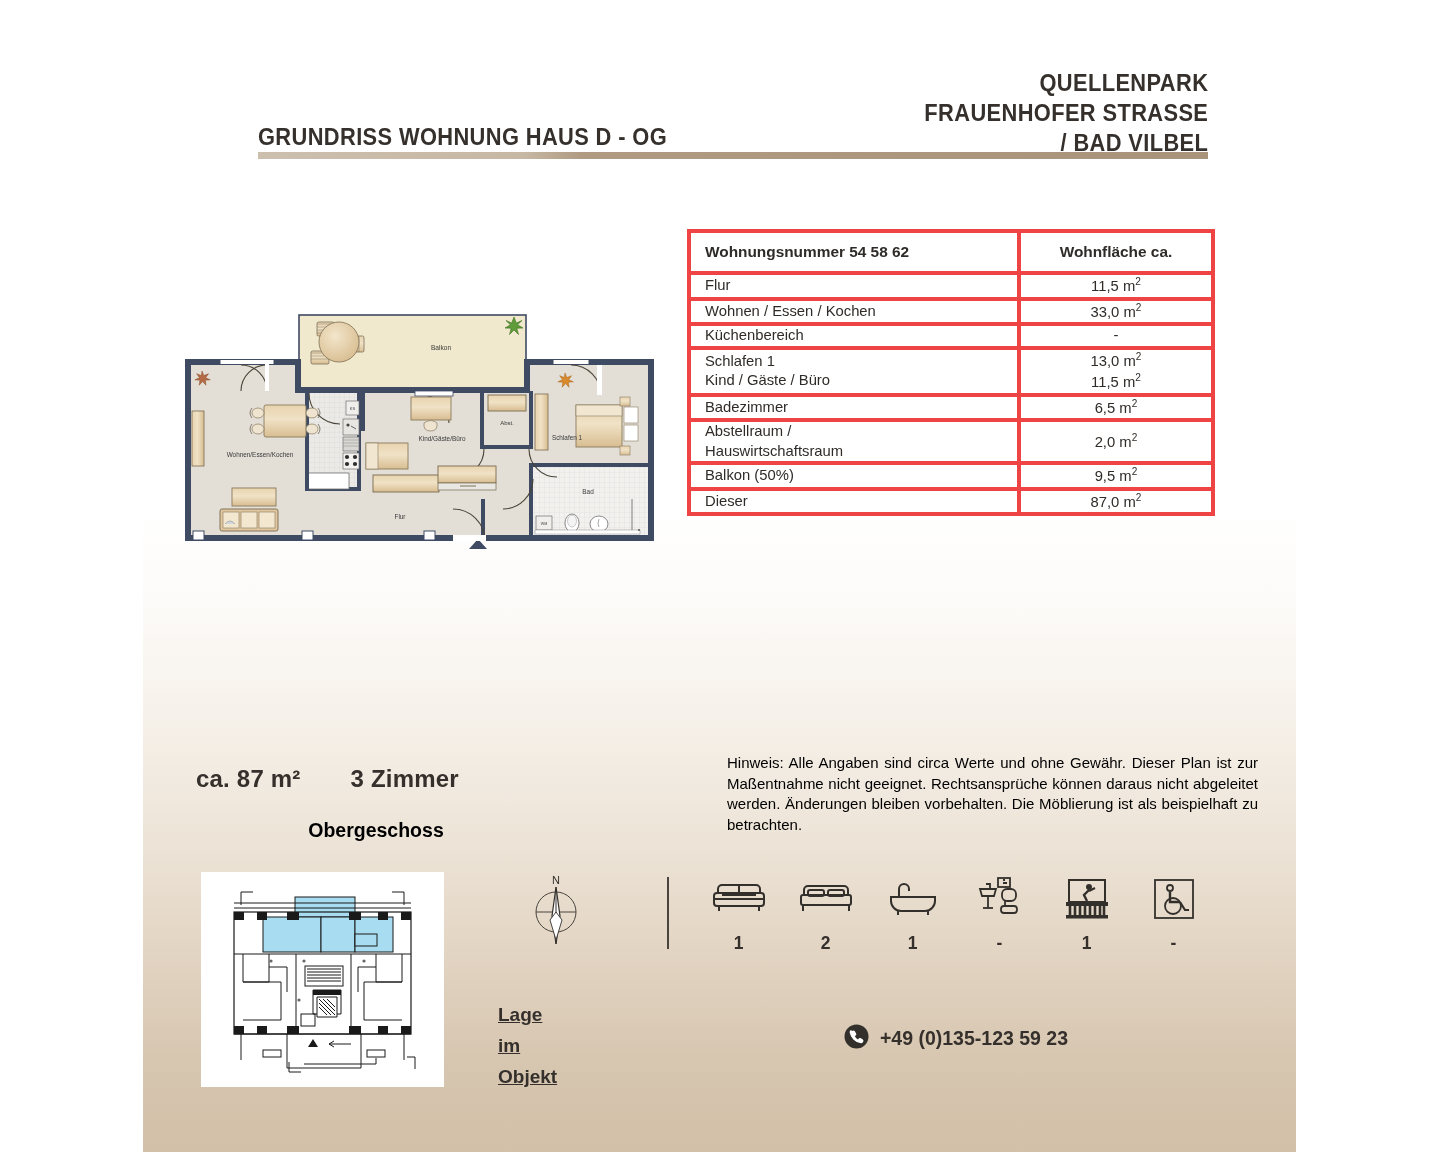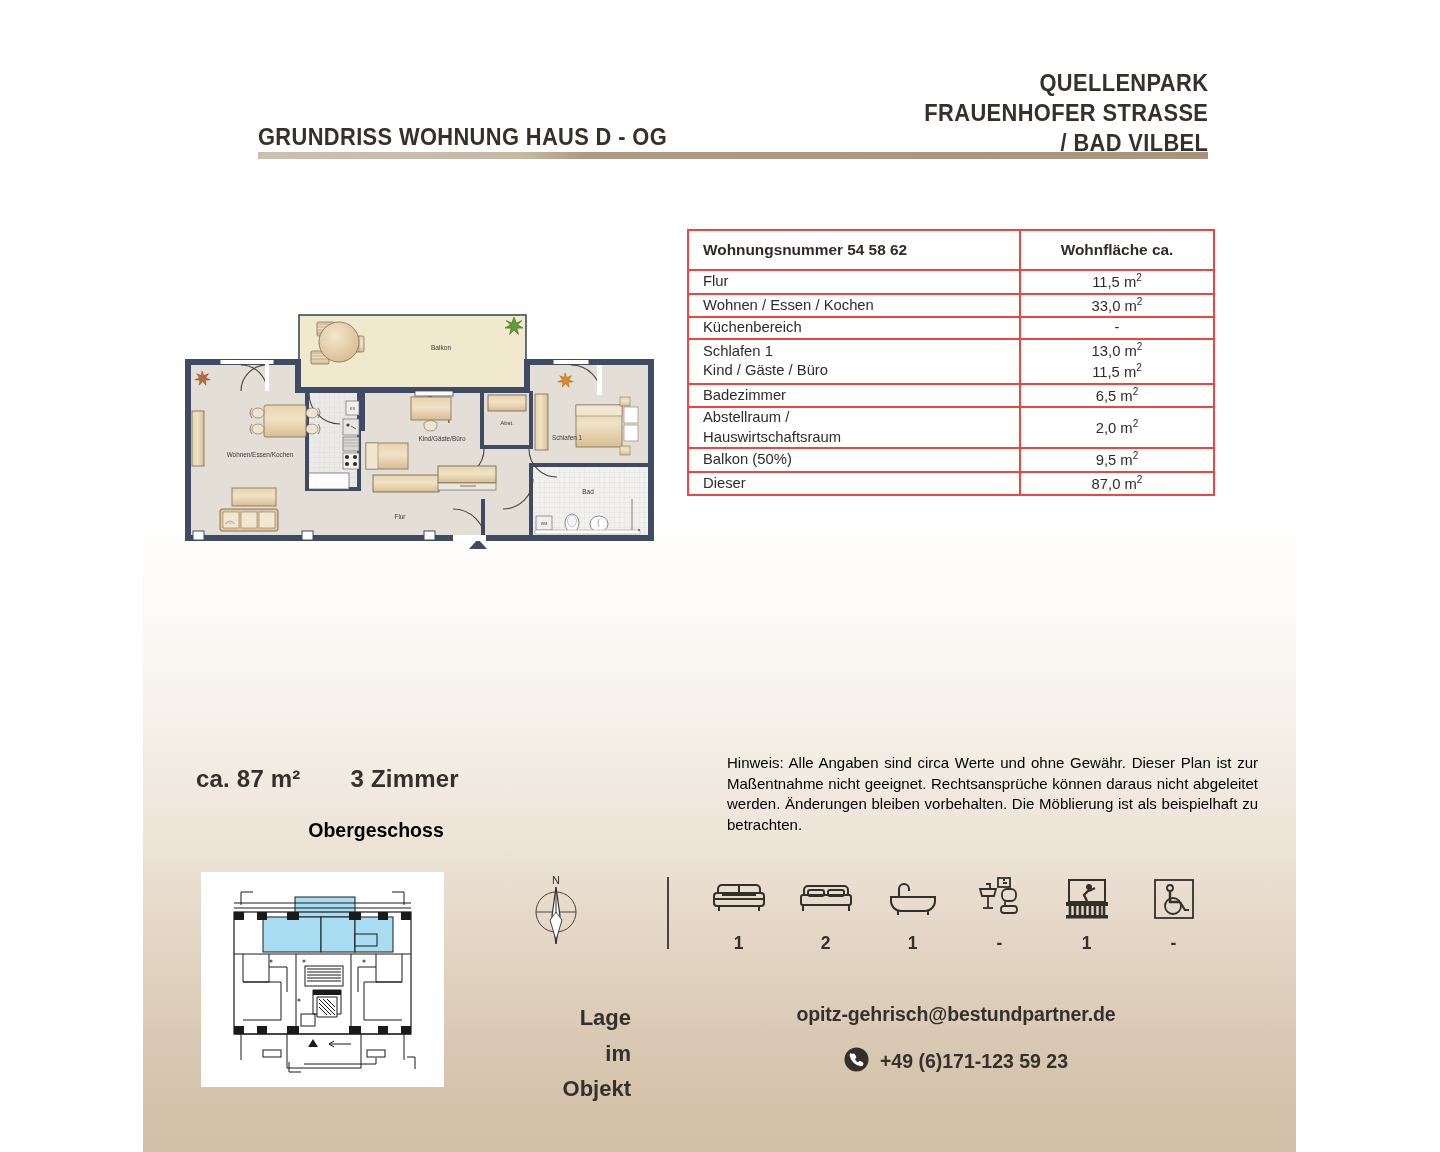--- a/index.html
+++ b/index.html
@@ -36,21 +36,21 @@
     position:absolute;left:258px;top:152px;width:950px;height:7px;
     background:linear-gradient(to right,#cdbfae 0%,#c7b8a4 28%,#b09b82 34%,#a9937a 100%);
   }
   
   #area-table{
     position:absolute;left:687px;top:229px;width:528px;
     border-collapse:collapse;background:transparent;
     font-size:14.8px;color:#2f2b28;
   }
   #area-table td{
-    border:2px solid #ef4444;
+    border:4px solid #ef4444;
     padding:0 14px;
     vertical-align:middle;
   }
   #area-table tr.hdr td{font-weight:bold;font-size:15.4px;padding-top:9px;padding-bottom:9px;}
   #area-table td.c-label{width:344px;line-height:1.32;}
   #area-table td.c-val{width:184px;text-align:center;line-height:1.32;}
   .sup{font-size:.68em;vertical-align:super;}
   .rowlines{white-space:pre-line;}
   
   #plan-wrap{position:absolute;left:180px;top:303px;width:478px;height:252px;}
@@ -68,21 +68,21 @@
   }
   
   #minimap{
     position:absolute;left:201px;top:872px;width:243px;height:215px;
     background:#ffffff;
   }
   
   #compass{position:absolute;left:506px;top:872px;width:100px;height:80px;}
   #lage{
     position:absolute;left:498px;top:1000px;width:133px;
-    text-align:right;font-size:22px;font-weight:bold;line-height:1.62;color:#35302c;
+    text-align:left;font-size:19px;font-weight:bold;line-height:1.62;color:#35302c;text-decoration:underline;
   }
   
   #iconstrip{
     position:absolute;left:667px;top:873px;height:80px;
     display:flex;align-items:flex-start;
   }
   #icon-divider{width:2px;height:72px;background:#4a443f;margin-right:26px;margin-top:4px;}
   .icon-cell{width:87px;display:flex;flex-direction:column;align-items:center;}
   .icon-glyph{height:52px;display:flex;align-items:center;justify-content:center;}
   .icon-count{margin-top:8px;font-size:17.5px;font-weight:bold;color:#35302c;}
@@ -556,23 +556,22 @@
         <path d="M19 15 v10 h10" stroke-width="2.4"></path>
         <circle cx="22" cy="29" r="8"></circle>
         <path d="M29 25 l5 8 h4" stroke-width="2.2"></path>
       </svg>
     </div>
     <div class="icon-count">-</div>
   </div>
 </div>
 
 <div id="contact">
-  <div id="email">opitz-gehrisch@bestundpartner.de</div>
   <div id="phone-row">
     <span>
       <svg width="25" height="25" viewBox="0 0 25 25">
         <circle cx="12.5" cy="12.5" r="12" fill="#33302c"></circle>
         <path d="M8 7 q2 -1 3 .5 l1.2 2.2 q.5 1 -.5 1.7 l-.9 .6 q1 2.4 3.2 3.6 l.7 -1 q.7 -1 1.7 -.5 l2.2 1.2 q1.5 1 .5 2.6 q-1 1.6 -3 1.2 q-4 -.8 -6.8 -3.6 q-2.8 -2.8 -3.6 -6.8 q-.4 -2 1.3 -2.7 Z" fill="#ffffff"></path>
       </svg>
     </span>
-    <span id="phone-num">+49 (6)171-123 59 23</span>
+    <span id="phone-num">+49 (0)135-123 59 23</span>
   </div>
 </div>
 
 </body></html>

